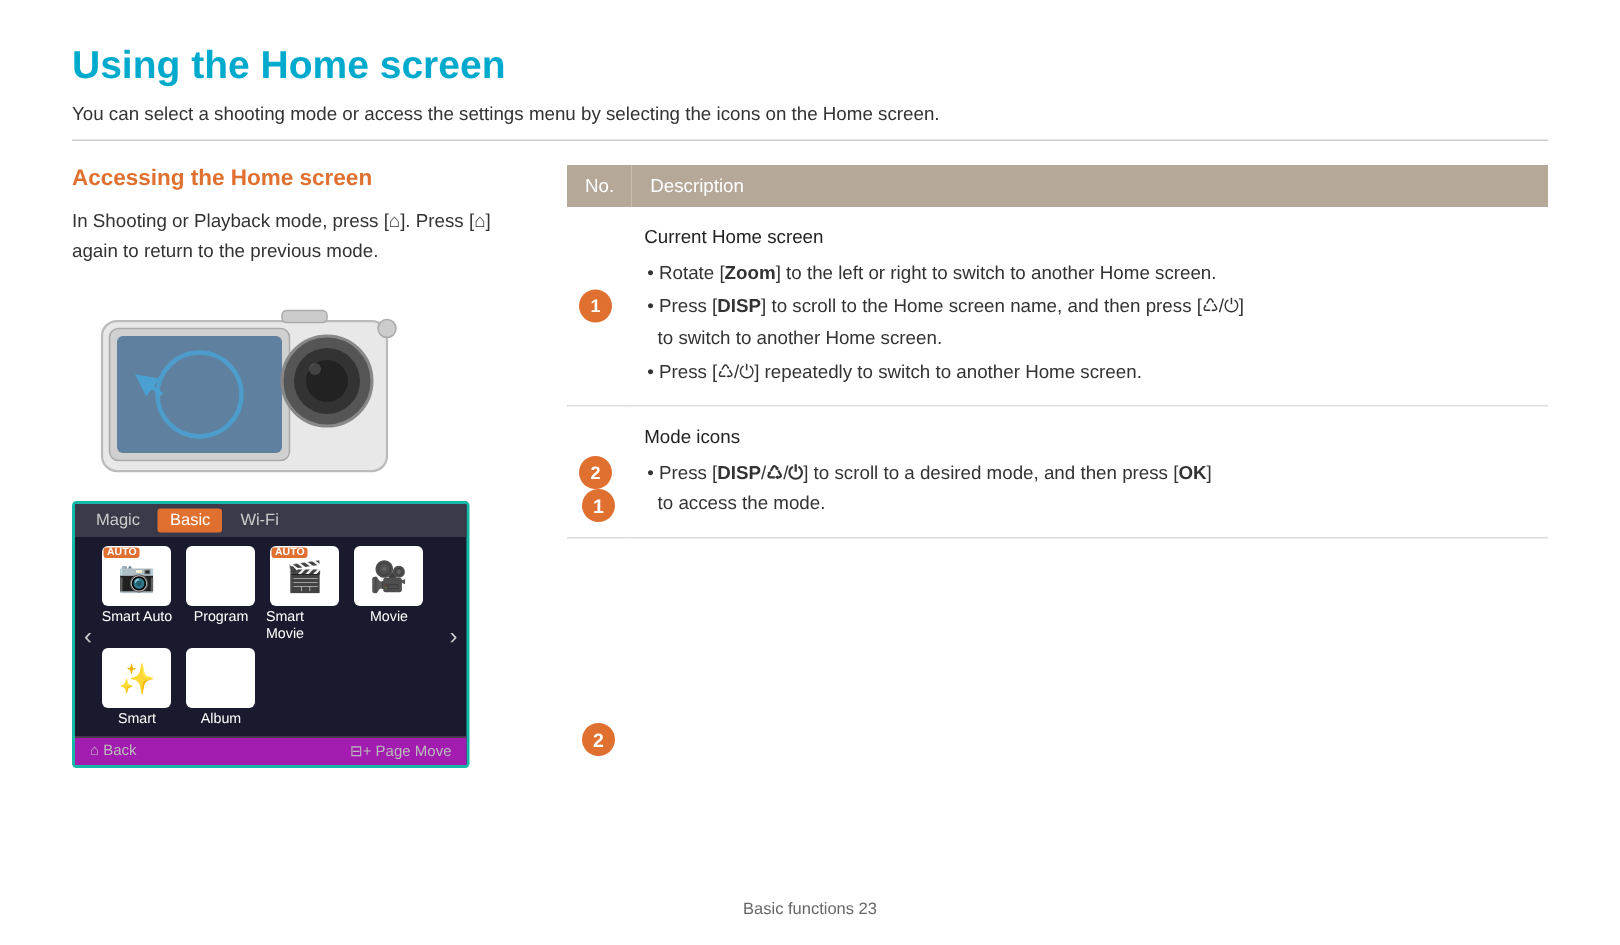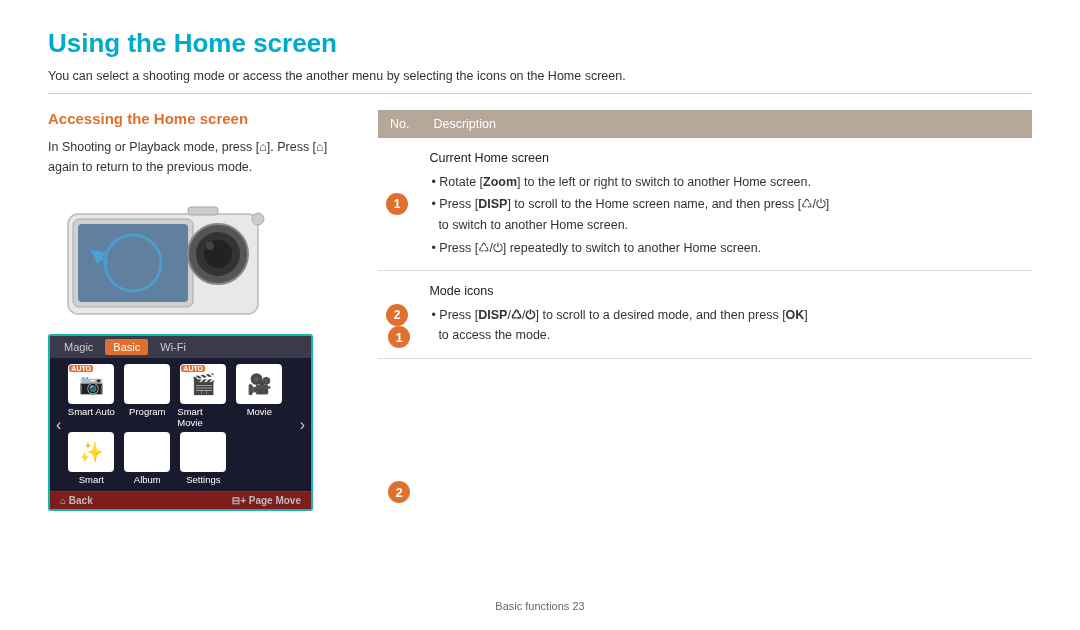--- a/index.html
+++ b/index.html
@@ -139,28 +139,27 @@
       left: 1px;
       background: #e07030;
       color: #fff;
       font-size: 7px;
       font-weight: bold;
       padding: 0 2px;
       border-radius: 2px;
     }
 
     .hs-bottom {
-      background: #7f1d1d;
+      background: #a21caf;
       display: flex;
       justify-content: space-between;
       padding: 3px 10px;
       color: #bbb;
       font-size: 10px;
       border-top: 1px solid #444;
-      font-weight: bold;
     }
 
     
     .circle-badge {
       position: absolute;
       width: 22px;
       height: 22px;
       border-radius: 50%;
       background: #e07030;
       color: #fff;
@@ -273,21 +272,21 @@
       position: relative;
     }
   </style>
 </head>
 <body>
 
 <div class="page">
 
   <div class="page-title">Using the Home screen</div>
 
-  <div class="page-subtitle">You can select a shooting mode or access the another menu by selecting the icons on the Home screen.</div>
+  <div class="page-subtitle">You can select a shooting mode or access the settings menu by selecting the icons on the Home screen.</div>
 
   <div class="content-area">
 
     <div class="left-col">
 
       <div class="section-title">Accessing the Home screen</div>
       <div class="section-text">
         In Shooting or Playback mode, press [⌂]. Press [⌂] again to return to the previous mode.
       </div>
 
@@ -364,24 +363,20 @@
                 <span>Movie</span>
               </div>
 
               <div class="hs-icon-item">
                 <div class="hs-icon-box">✨</div>
                 <span>Smart</span>
               </div>
               <div class="hs-icon-item">
                 <div class="hs-icon-box">🖼</div>
                 <span>Album</span>
-              </div>
-              <div class="hs-icon-item">
-                <div class="hs-icon-box">⚙</div>
-                <span>Settings</span>
               </div>
             </div>
             <div class="hs-arrow">›</div>
           </div>
 
           <div class="hs-bottom">
             <span>⌂ Back</span>
             <span>⊟+ Page Move</span>
           </div>
         </div>

